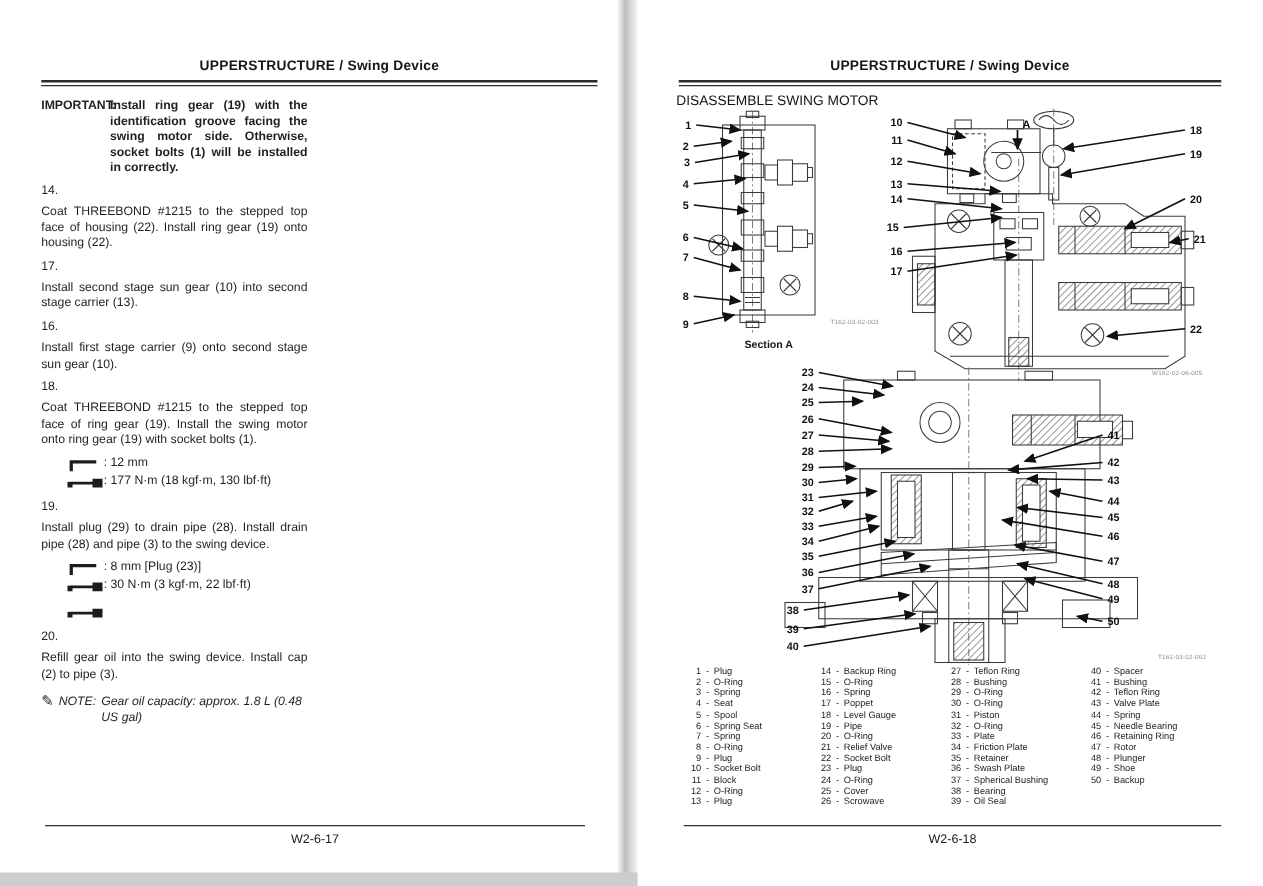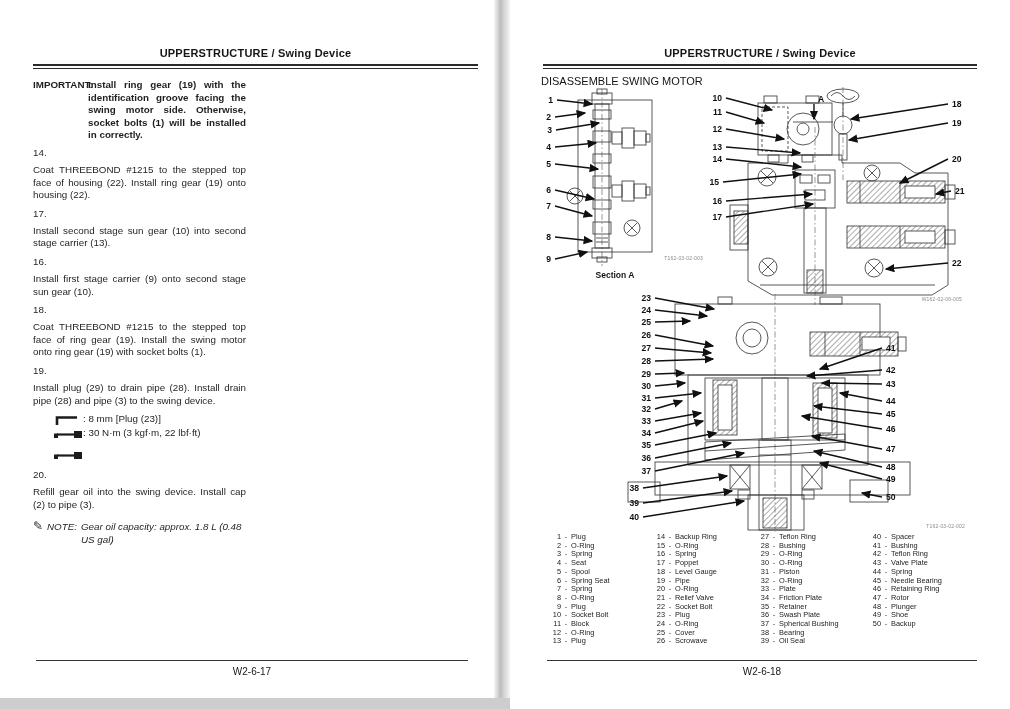--- a/index.html
+++ b/index.html
@@ -87,20 +87,36 @@
   </div>
   <div class="step">
     <span class="step-num">16.</span>
     <span class="step-text">Install first stage carrier (9) onto second stage sun gear (10).</span>
   </div>
   <div class="step">
     <span class="step-num">18.</span>
     <span class="step-text">Coat THREEBOND #1215 to the stepped top face of ring gear (19). Install the swing motor onto ring gear (19) with socket bolts (1).</span>
   </div>
 
+  <div class="specs">
+    <div class="spec">
+      <svg width="30" height="12" viewBox="0 0 30 12">
+        <path d="M4,11 L4,3.5 L24,3.5" fill="none" stroke="#1c1c1c" stroke-width="2.6"></path>
+      </svg>
+      <span>: 12 mm</span>
+    </div>
+    <div class="spec">
+      <svg width="30" height="12" viewBox="0 0 30 12">
+        <rect x="1" y="5.5" width="4" height="4.5" fill="#1c1c1c"></rect>
+        <line x1="4" y1="6.5" x2="22" y2="6.5" stroke="#1c1c1c" stroke-width="2.2"></line>
+        <rect x="21" y="3" width="8" height="7" fill="#1c1c1c"></rect>
+      </svg>
+      <span>: 177 N·m (18 kgf·m, 130 lbf·ft)</span>
+    </div>
+  </div>
 
   <div class="step">
     <span class="step-num">19.</span>
     <span class="step-text">Install plug (29) to drain pipe (28). Install drain pipe (28) and pipe (3) to the swing device.</span>
   </div>
 
   <div class="specs">
     <div class="spec">
       <svg width="30" height="12" viewBox="0 0 30 12">
         <path d="M4,11 L4,3.5 L24,3.5" fill="none" stroke="#1c1c1c" stroke-width="2.6"></path>

